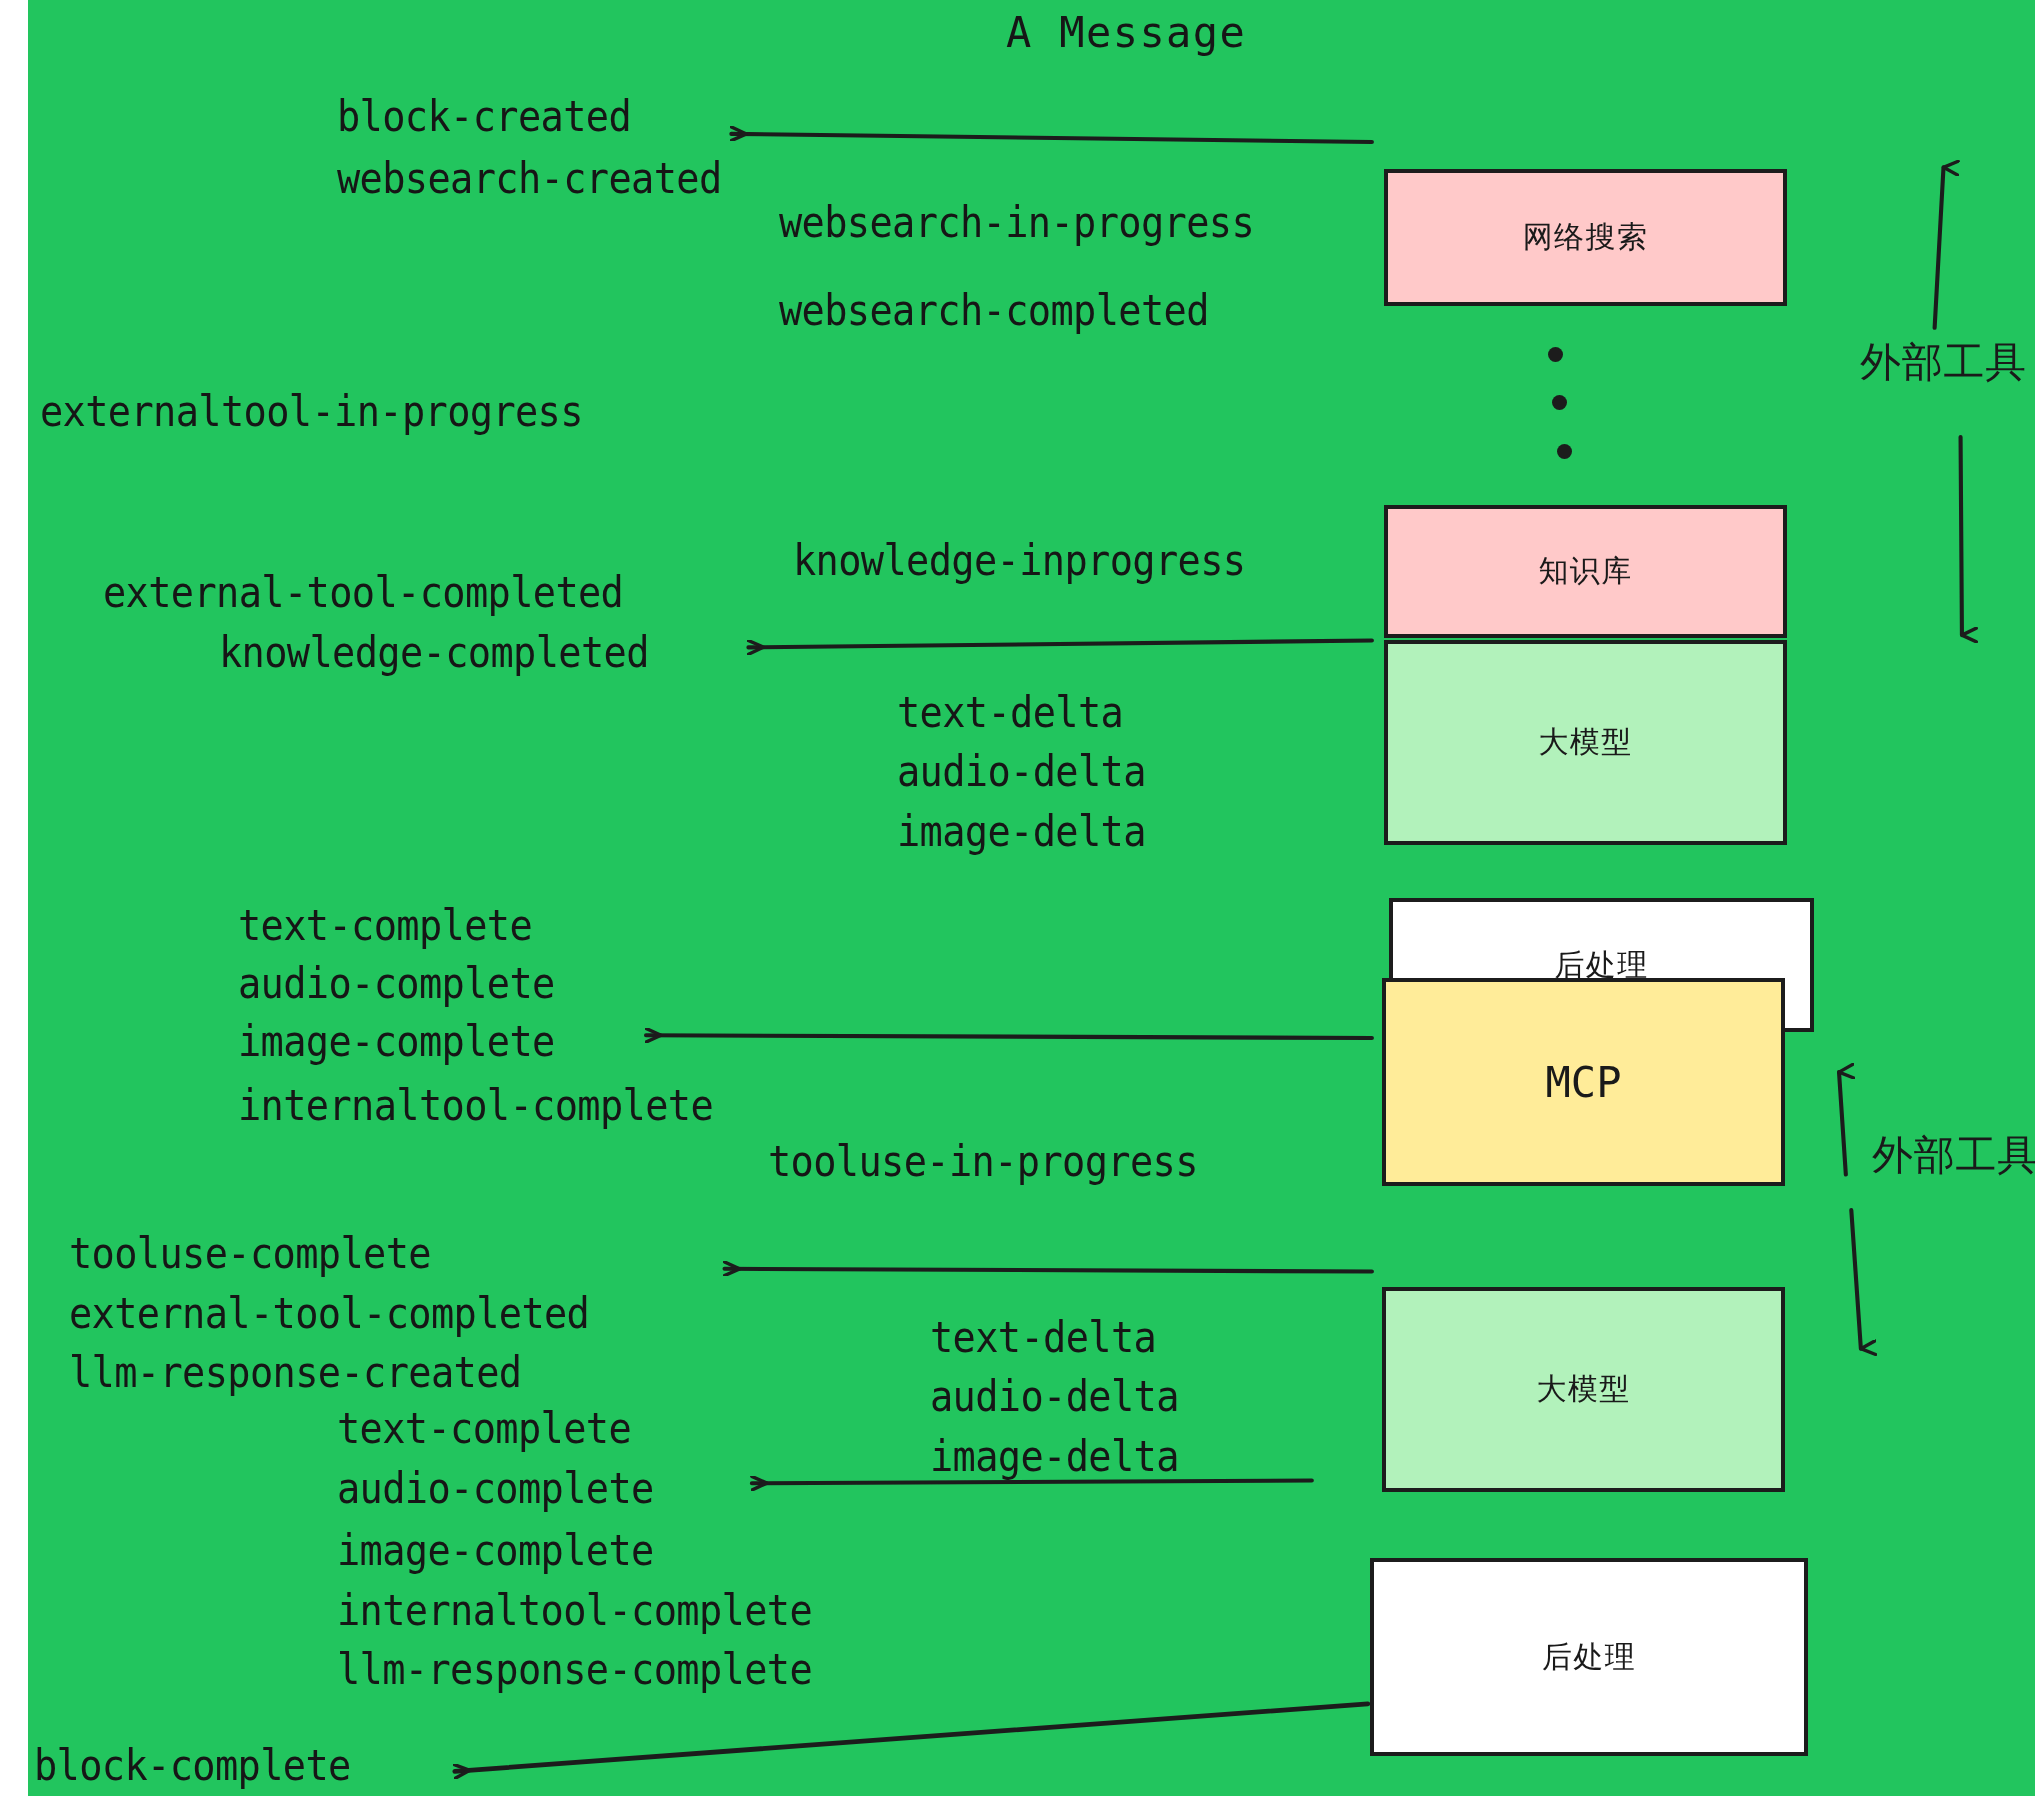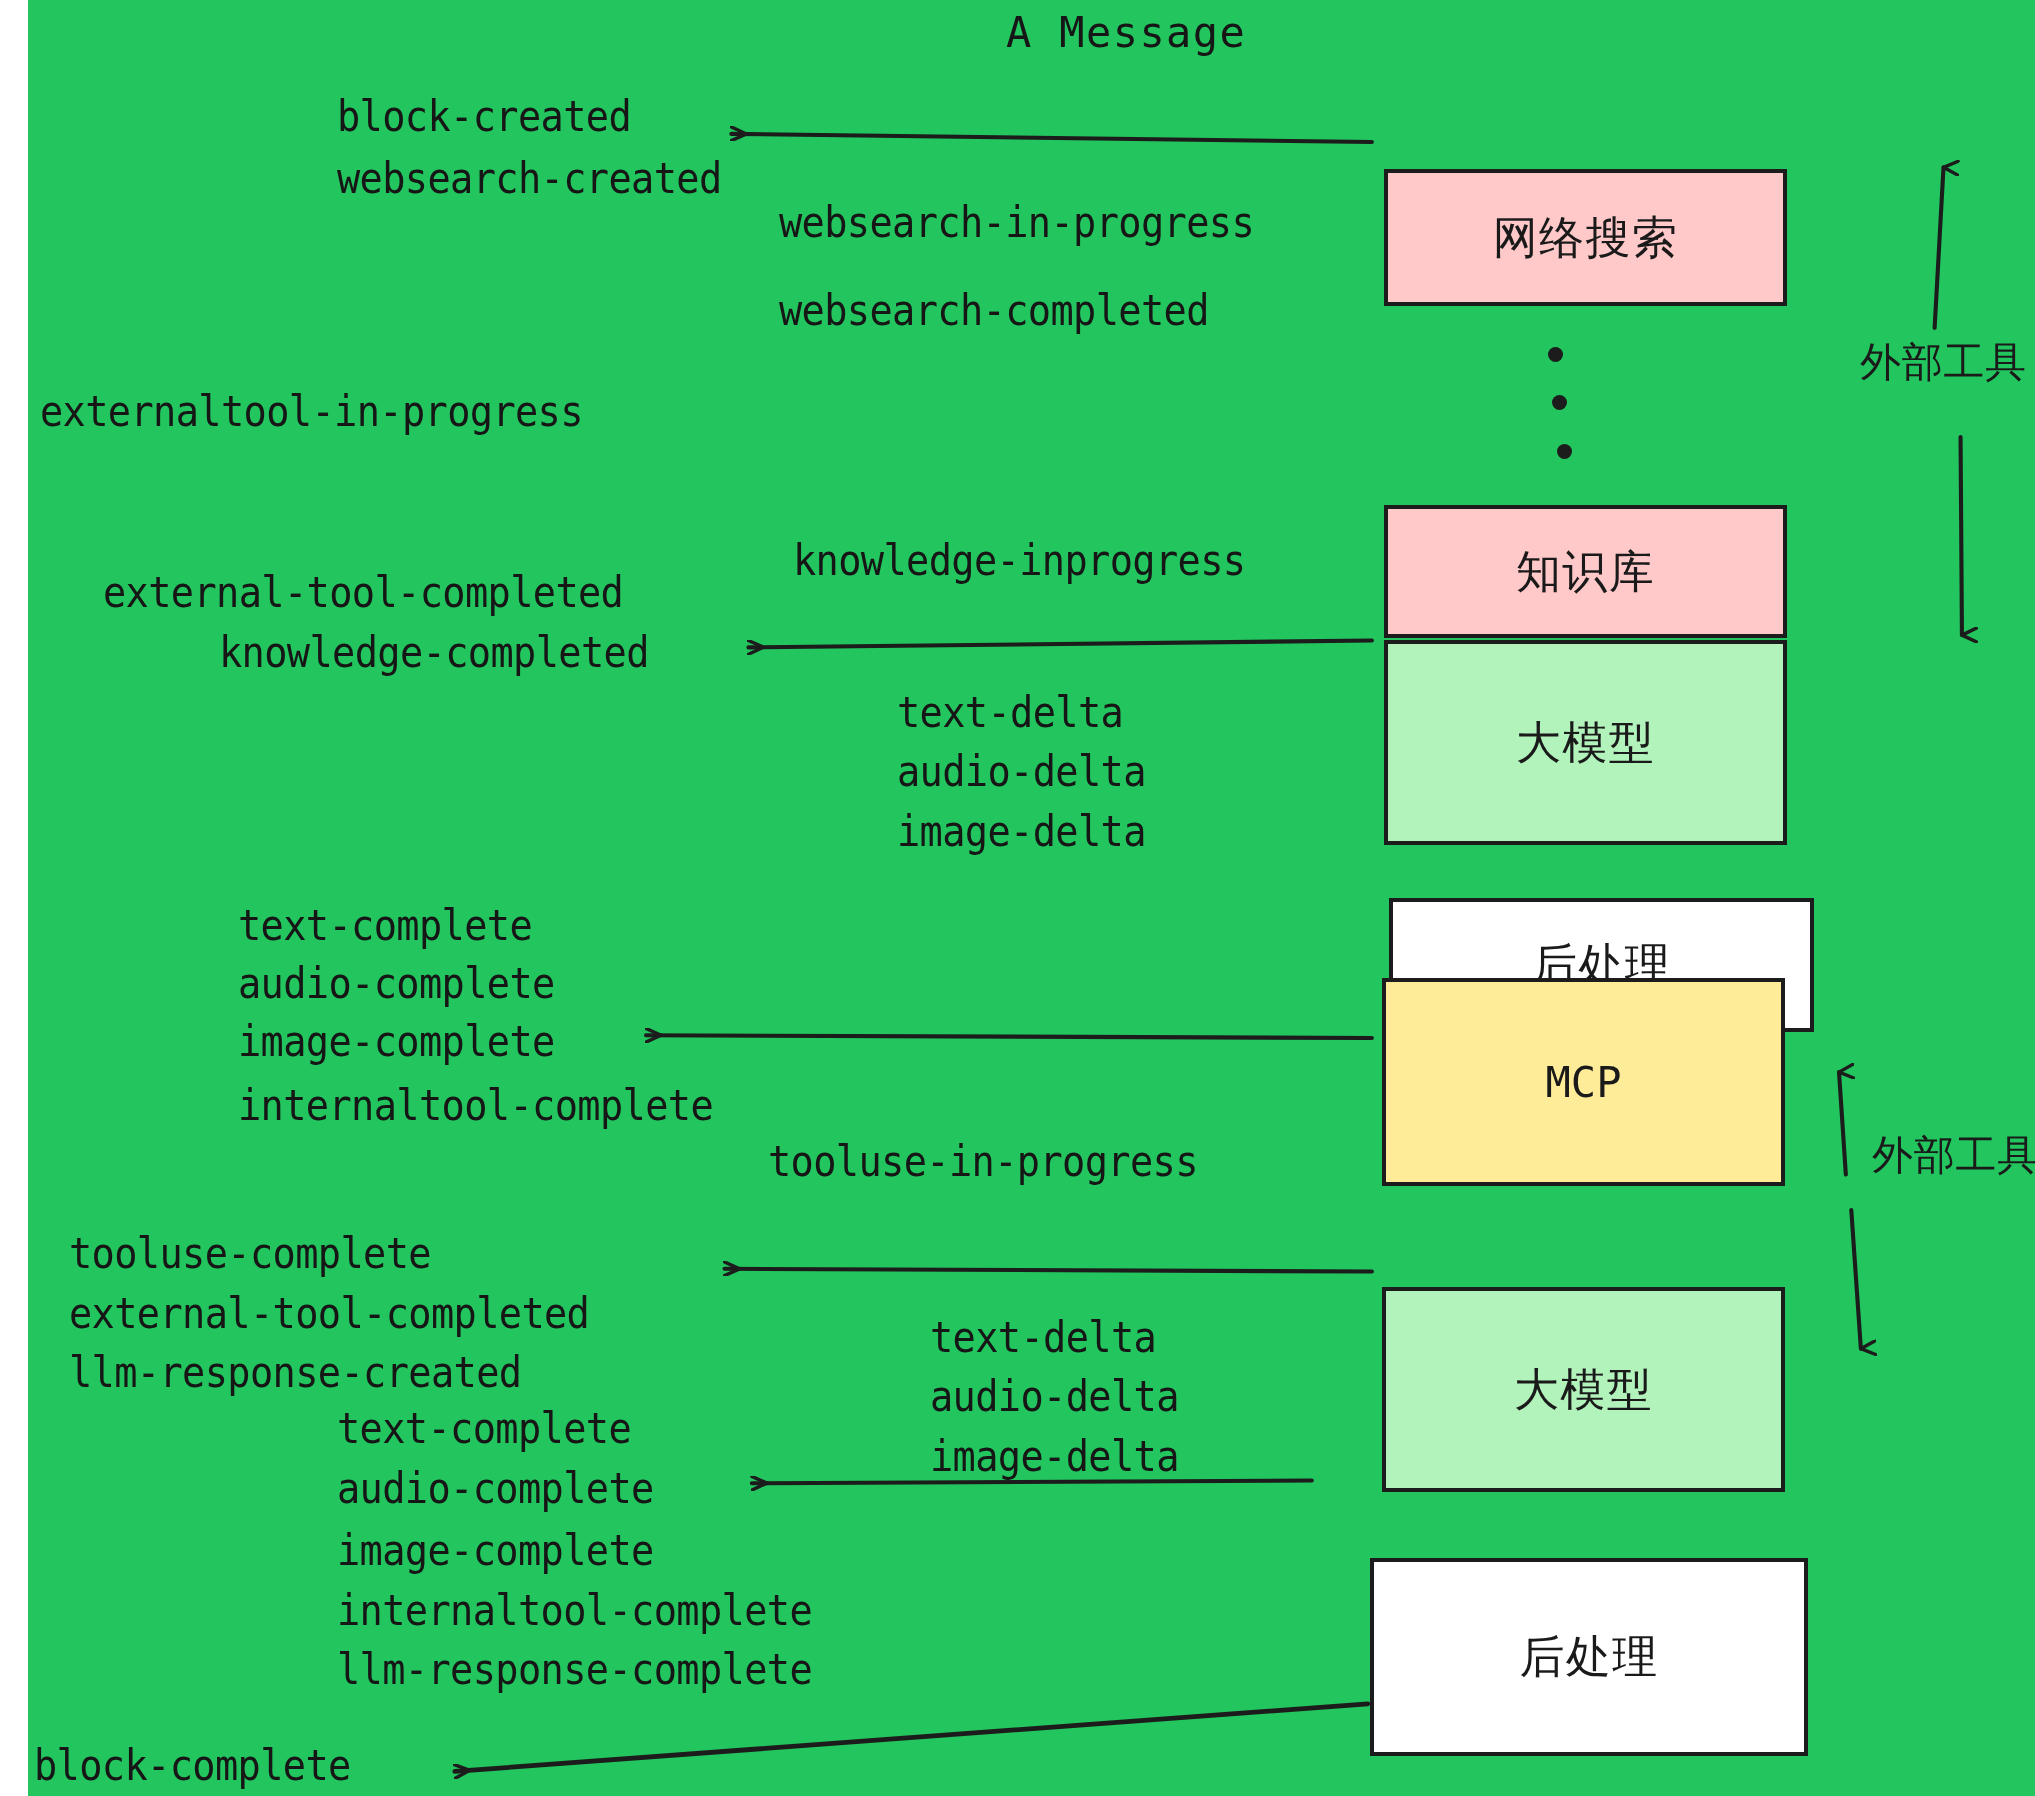--- a/index.html
+++ b/index.html
@@ -39,21 +39,21 @@
   }
   
   .box {
     position: absolute;
     box-sizing: border-box;
     border: 4.1px solid #1c1c1c;
     display: flex;
     align-items: center;
     justify-content: center;
     font-family: Liberation Mono, monospace;
-    font-size: 45px;
+    font-size: 30px;
     color: #1a1a1a;
     letter-spacing: 1.4px;
   }
   .box.mono {
     font-family: "DejaVu Sans Mono", monospace;
     font-size: 42px;
     letter-spacing: 0px;
   }
   
   .side-label {

